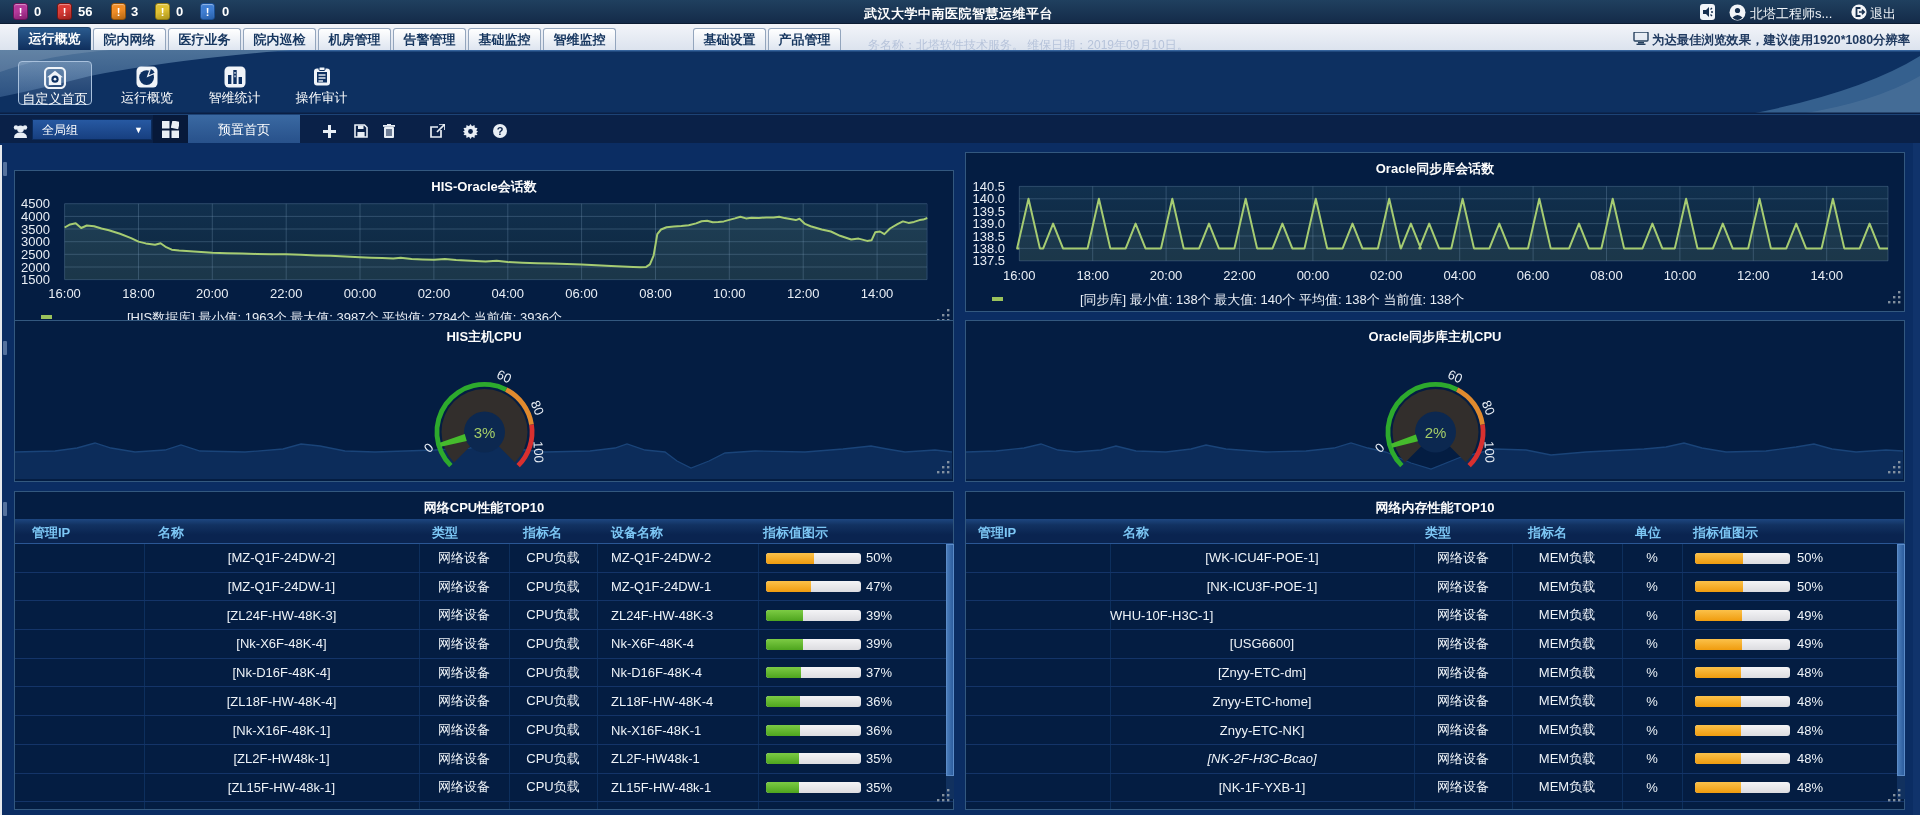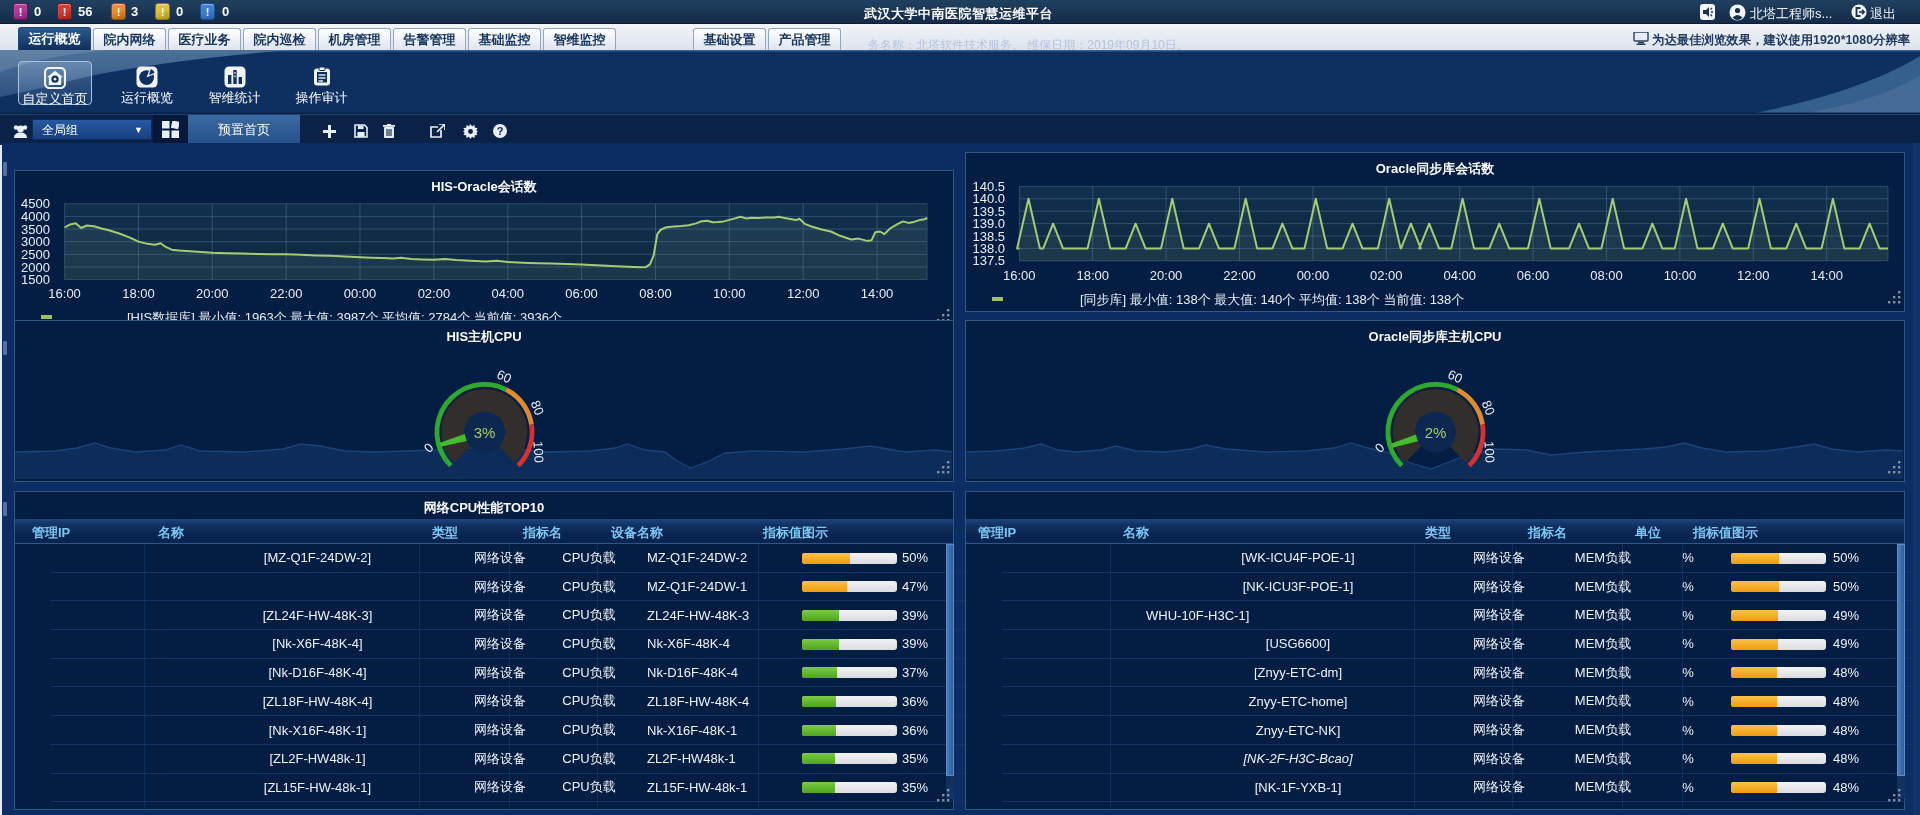--- a/index.html
+++ b/index.html
@@ -39,21 +39,21 @@
   background:linear-gradient(#3a69a2,#27508a); color:#fff; font-size:13px;
   text-align:center; line-height:29px; }
 #content { position:absolute; left:0; top:143px; width:1920px; height:672px; background:#0b2d63; }
 .panel { position:absolute; width:940px; background:#041d42; border:1px solid #33587f; }
 .ptitle { position:absolute; top:7px; width:100%; text-align:center; color:#fdfdfd;
   font-size:13px; font-weight:bold; }
 .grip { position:absolute; right:2px; bottom:2px; }
 .thead { position:absolute; left:0; top:27px; width:100%; height:25px;
   background:linear-gradient(#1d4680 0%,#123261 25%,#0a2450 65%,#0a2450 100%); border-bottom:1px solid #2a5694; }
 .th { position:absolute; top:5px; color:#7cc6f4; font-size:13px; font-weight:bold; }
-.trow { position:absolute; left:0; width:100%; border-bottom:1px solid #143468;margin-left:36px; }
+.trow { position:absolute; left:0; width:100%; border-bottom:1px solid #143468; }
 .c { position:absolute; top:0; height:100%; color:#eef3f8; font-size:13px;
   display:flex; align-items:center; white-space:nowrap; }
 .c[style*="text-align:center"] { justify-content:center; }
 .vsep { position:absolute; width:1px; background:#0d2f5d; }
 .bart { position:absolute; top:8.5px; height:11px; background:linear-gradient(#f4f4f6,#dcdce0);
   border-radius:3px; }
 .barf { position:absolute; top:8.5px; height:11px; border-radius:3px 0 0 3px; }
 .sbar { position:absolute; width:8px; background:#11315f; }
 .sthumb { position:absolute; width:8px; background:linear-gradient(90deg,#4a7cba,#2d5d9e);
   border:1px solid #5c8cc8; }
@@ -449,20 +449,21 @@
       <div class="trow" style="top:52.0px;height:28.7px;">
         <div class="c" style="left:129px;width:275px;text-align:center;">[MZ-Q1F-24DW-2]</div>
         <div class="c" style="left:404px;width:90px;text-align:center;">网络设备</div>
         <div class="c" style="left:494px;width:88px;text-align:center;">CPU负载</div>
         <div class="c" style="left:596px;width:147px;">MZ-Q1F-24DW-2</div>
         <div class="bart" style="left:751px;width:95px;"></div>
         <div class="barf" style="left:751px;width:48px;background:linear-gradient(#fbc14a,#f09c0e);"></div>
         <div class="c" style="left:851px;width:60px;">50%</div>
       </div>
       <div class="trow" style="top:80.7px;height:28.7px;">
+        <div class="c" style="left:129px;width:275px;text-align:center;">[MZ-Q1F-24DW-1]</div>
         <div class="c" style="left:404px;width:90px;text-align:center;">网络设备</div>
         <div class="c" style="left:494px;width:88px;text-align:center;">CPU负载</div>
         <div class="c" style="left:596px;width:147px;text-align:right;">MZ-Q1F-24DW-1</div>
         <div class="bart" style="left:751px;width:95px;"></div>
         <div class="barf" style="left:751px;width:45px;background:linear-gradient(#fbc14a,#f09c0e);"></div>
         <div class="c" style="left:851px;width:60px;">47%</div>
       </div>
       <div class="trow" style="top:109.4px;height:28.7px;">
         <div class="c" style="left:129px;width:275px;text-align:center;">[ZL24F-HW-48K-3]</div>
         <div class="c" style="left:404px;width:90px;text-align:center;">网络设备</div>
@@ -534,20 +535,21 @@
             <rect x="10" y="5" width="2.4" height="2.4"></rect>
             <rect x="5" y="5" width="2.4" height="2.4"></rect>
             <rect x="10" y="10" width="2.4" height="2.4"></rect>
             <rect x="5" y="10" width="2.4" height="2.4"></rect>
             <rect x="0" y="10" width="2.4" height="2.4"></rect>
           </g>
         </svg></div>
 </div>
 
 <div class="panel" style="left:965px;top:348px;height:319px;">
+<div class="ptitle">网络内存性能TOP10</div>
 <div class="thead">
 <div class="th" style="left:12px;">管理IP</div>
 <div class="th" style="left:157px;">名称</div>
 <div class="th" style="left:459px;">类型</div>
 <div class="th" style="left:562px;">指标名</div>
 <div class="th" style="left:669px;">单位</div>
 <div class="th" style="left:727px;">指标值图示</div>
 </div>
 <div class="vsep" style="left:144px;top:52px;height:265px;"></div>
       <div class="vsep" style="left:448px;top:52px;height:265px;"></div>

